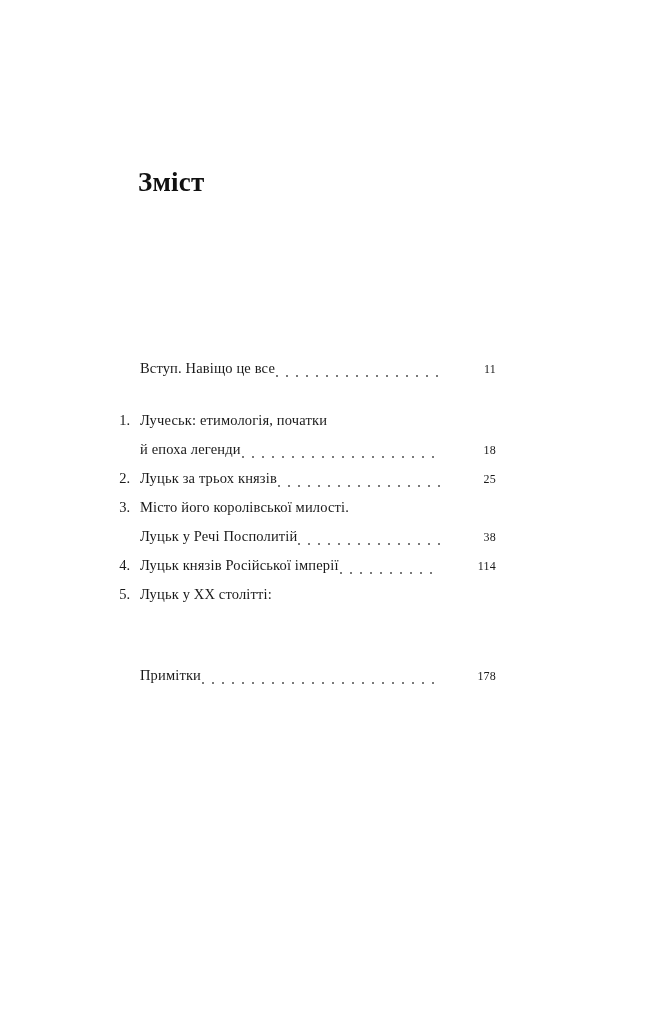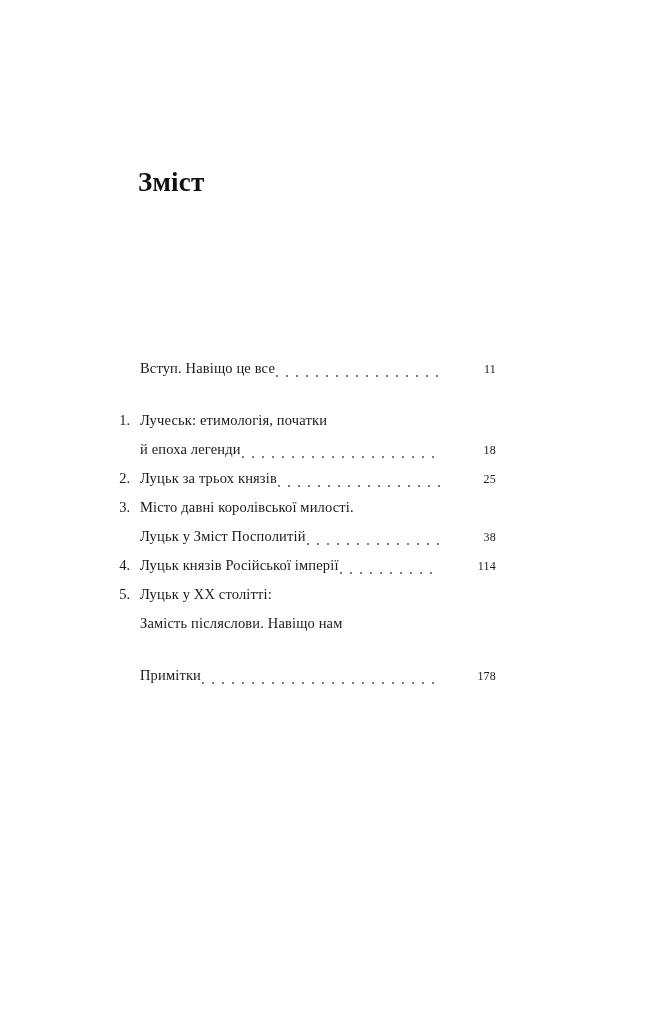--- a/index.html
+++ b/index.html
@@ -149,27 +149,27 @@
           <div class="entry-line">
             <span class="num">2.</span>
             <span class="label">Луцьк за трьох князів</span>
             <span class="leader"></span>
             <span class="pageno">25</span>
           </div>
         </div>
         <div class="entry">
           <div class="entry-line">
             <span class="num">3.</span>
-            <span class="label">Місто давні королівської милості.</span>
+            <span class="label">Місто його королівської милості.</span>
             <span class="leader hidden"></span>
             <span class="pageno blank"></span>
           </div>
           <div class="entry-line">
             <span class="num blank">3.</span>
-            <span class="label">Луцьк у Зміст Посполитій</span>
+            <span class="label">Луцьк у Речі Посполитій</span>
             <span class="leader"></span>
             <span class="pageno">38</span>
           </div>
         </div>
         <div class="entry">
           <div class="entry-line">
             <span class="num">4.</span>
             <span class="label">Луцьк князів Російської імперії</span>
             <span class="leader"></span>
             <span class="pageno">114</span>
@@ -179,21 +179,20 @@
           <div class="entry-line">
             <span class="num">5.</span>
             <span class="label">Луцьк у XX столітті:</span>
             <span class="leader hidden"></span>
             <span class="pageno blank"></span>
           </div>
         </div>
         <div class="entry">
           <div class="entry-line">
             <span class="num blank">&nbsp;</span>
-            <span class="label">Замість післяслови. Навіщо нам</span>
             <span class="leader hidden"></span>
             <span class="pageno blank"></span>
           </div>
         </div>
       </div>
       <div class="gap-lg"></div>
       <div class="toc-group">
         <div class="entry">
           <div class="entry-line">
             <span class="num blank">&nbsp;</span>

